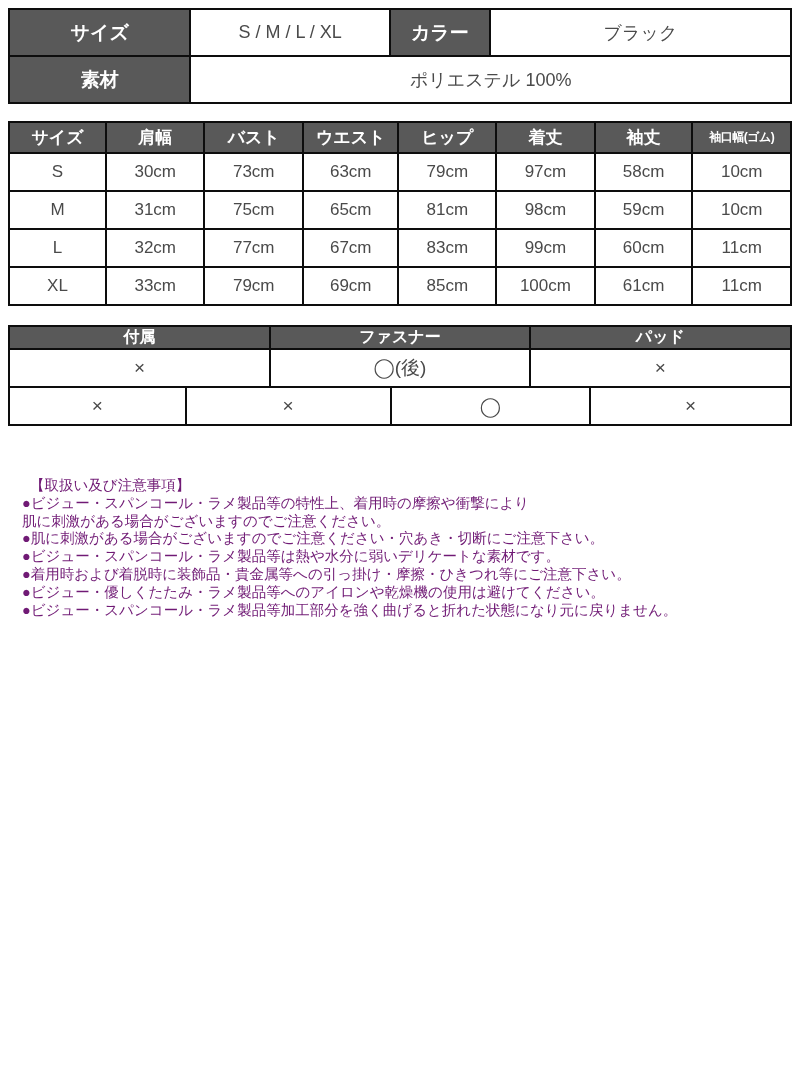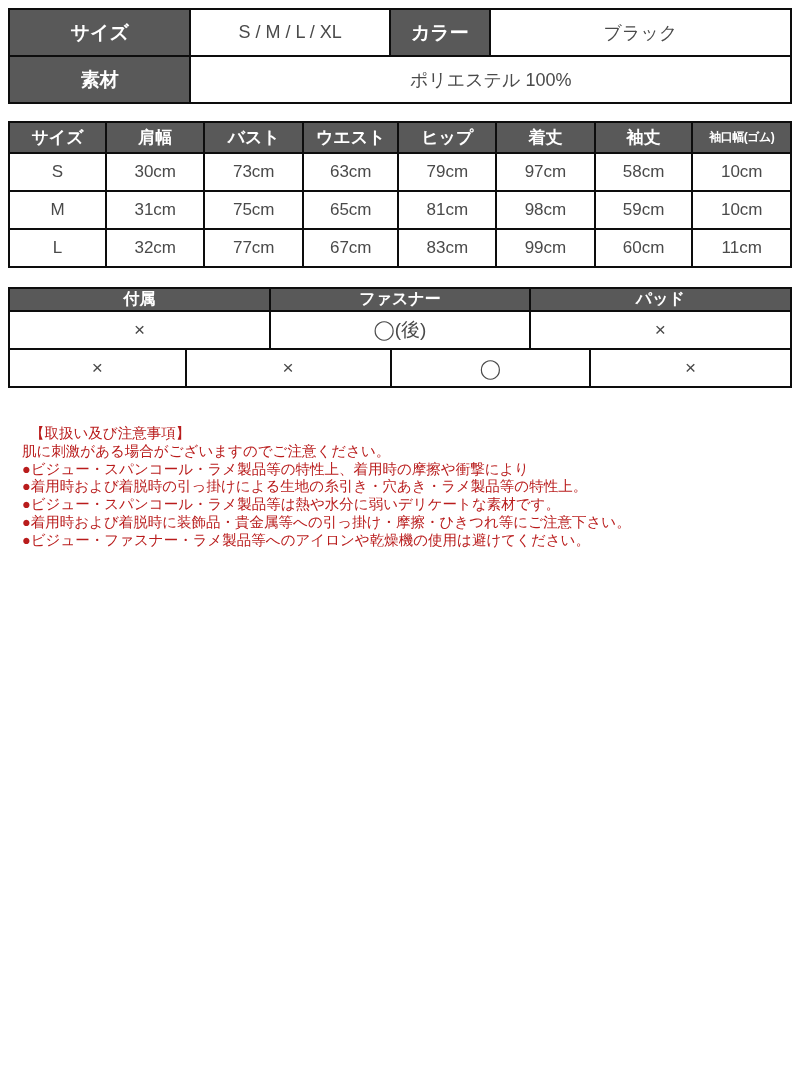--- a/index.html
+++ b/index.html
@@ -45,24 +45,24 @@
   .size-table td { height: 38px; font-size: 17px; color: #4a4a4a; }
 
   
   .spec-table-1 { margin-top: 19px; }
   .spec-table-2 { margin-top: -2px; }
   .spec-table-1 th, .spec-table-2 th { height: 20px; font-size: 16px; margin-left: 21px; }
   .spec-table-1 td, .spec-table-2 td { height: 38px; font-size: 19px; color: #4a4a4a; }
 
   
   .notes {
-    margin-top: 37px;
+    margin-top: 51px;
     font-size: 14.5px;
     line-height: 17.8px;
-    color: #b91c1c;
+    color: #701a75;
     padding-left: 14px;
   }
   .notes .title { padding-left: 8px; }
   .notes div { white-space: nowrap; }
 </style>
 </head>
 <body>
 
 <div class="page">
 
@@ -132,20 +132,30 @@
     <tr>
       <td>L</td>
       <td>32cm</td>
       <td>77cm</td>
       <td>67cm</td>
       <td>83cm</td>
       <td>99cm</td>
       <td>60cm</td>
       <td>11cm</td>
     </tr>
+    <tr>
+      <td>XL</td>
+      <td>33cm</td>
+      <td>79cm</td>
+      <td>69cm</td>
+      <td>85cm</td>
+      <td>100cm</td>
+      <td>61cm</td>
+      <td>11cm</td>
+    </tr>
   </tbody>
     </table>
 
   <table class="spec-table-1">
     <colgroup>
       <col style="width:33.4%">
         <col style="width:33.2%">
         <col style="width:33.4%">
     </colgroup>
     <tbody>
@@ -174,21 +184,22 @@
       <td>×</td>
       <td>×</td>
       <td>◯</td>
       <td>×</td>
     </tr>
   </tbody>
     </table>
 
   <div class="notes">
     <div class="title">【取扱い及び注意事項】</div>
+    <div>●ビジュー・スパンコール・ラメ製品等の特性上、着用時の摩擦や衝撃により</div>
     <div>肌に刺激がある場合がございますのでご注意ください。</div>
-    <div>●ビジュー・スパンコール・ラメ製品等の特性上、着用時の摩擦や衝撃により</div>
-    <div>●着用時および着脱時の引っ掛けによる生地の糸引き・穴あき・ラメ製品等の特性上。</div>
+    <div>●肌に刺激がある場合がございますのでご注意ください・穴あき・切断にご注意下さい。</div>
     <div>●ビジュー・スパンコール・ラメ製品等は熱や水分に弱いデリケートな素材です。</div>
     <div>●着用時および着脱時に装飾品・貴金属等への引っ掛け・摩擦・ひきつれ等にご注意下さい。</div>
-    <div>●ビジュー・ファスナー・ラメ製品等へのアイロンや乾燥機の使用は避けてください。</div>
+    <div>●ビジュー・優しくたたみ・ラメ製品等へのアイロンや乾燥機の使用は避けてください。</div>
+    <div>●ビジュー・スパンコール・ラメ製品等加工部分を強く曲げると折れた状態になり元に戻りません。</div>
   </div>
 
 </div>
 
 </body></html>

